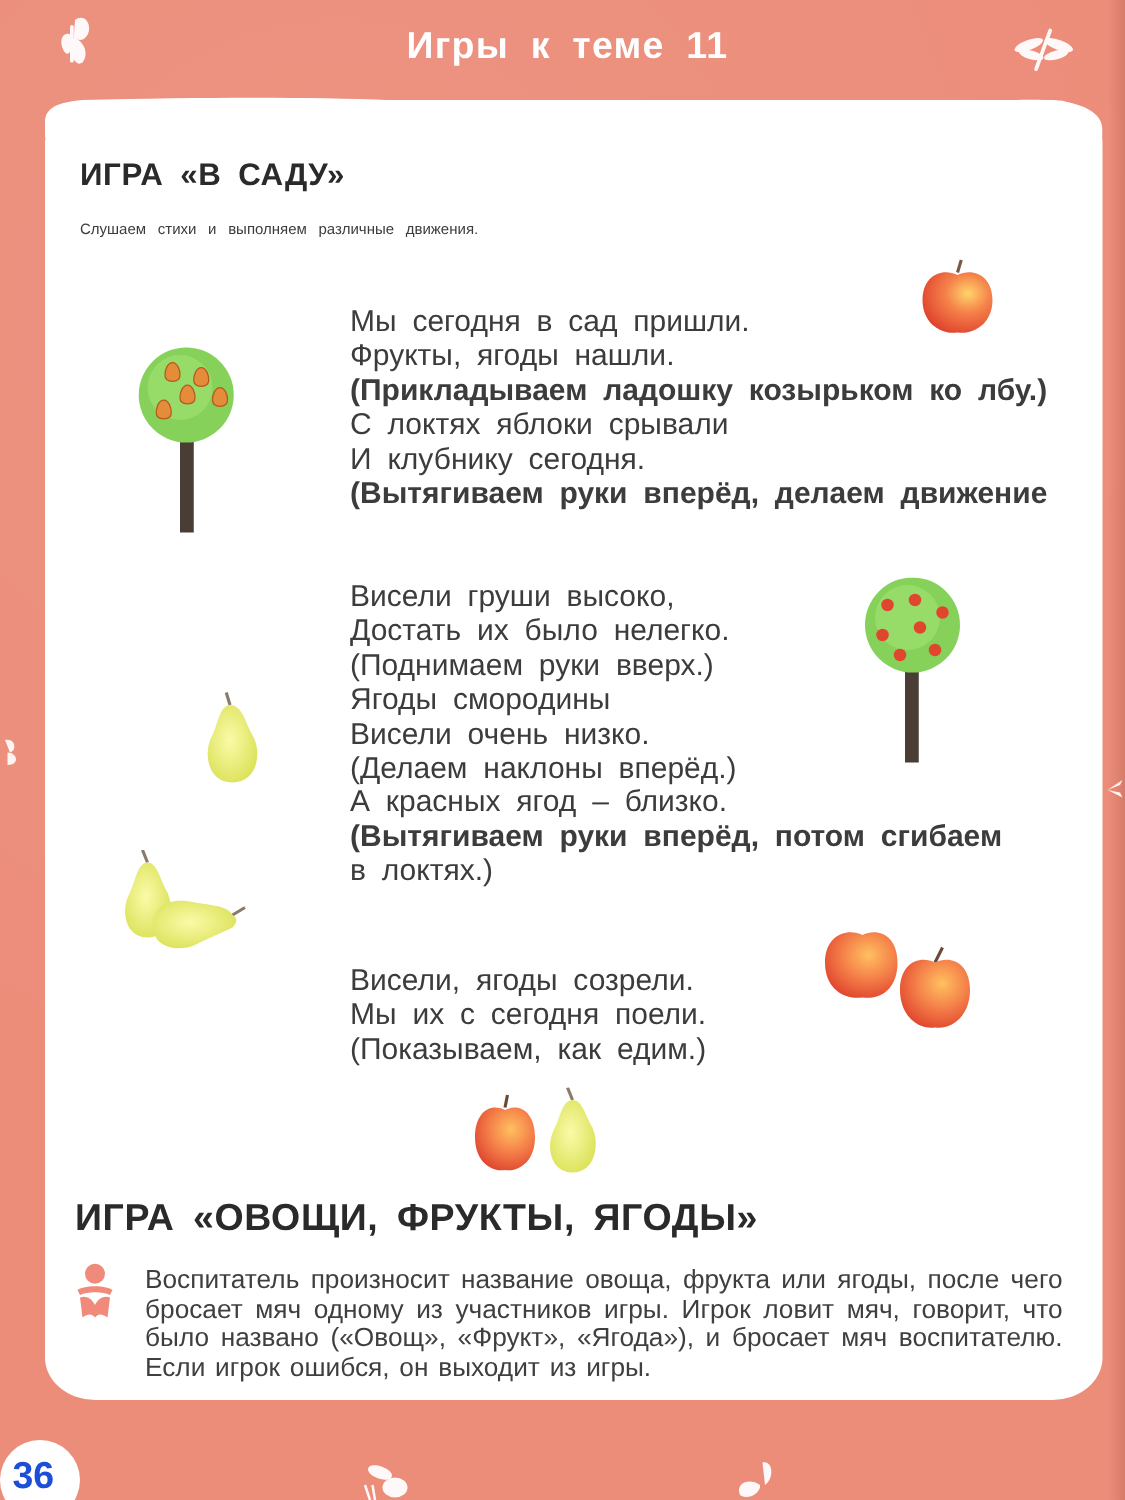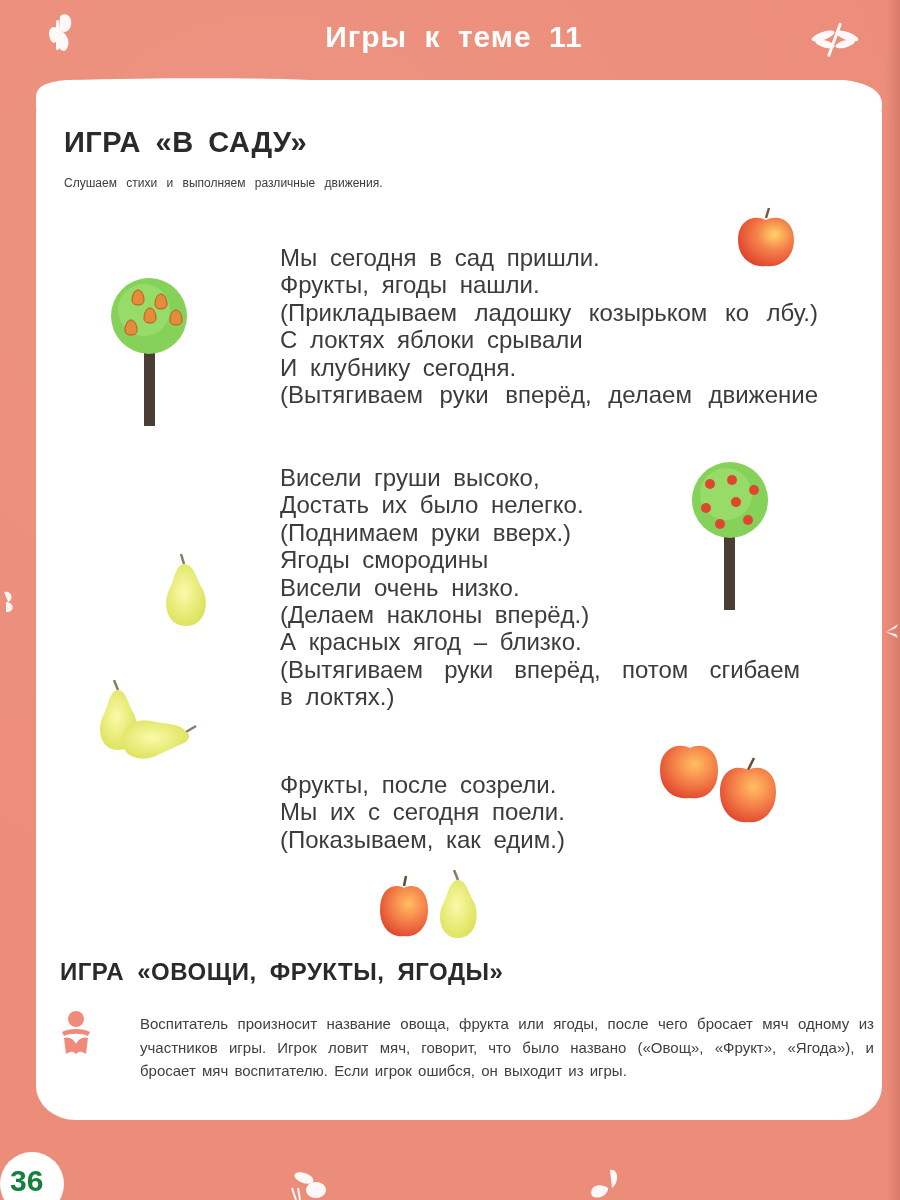--- a/index.html
+++ b/index.html
@@ -30,49 +30,48 @@
     border-radius: 40px 40px 40px 40px / 34px 34px 34px 34px;
   }
   .card-top-wave {
     position: absolute; left: 36px; top: 70px; width: 846px; height: 40px;
   }
   .section-title {
     position: absolute; font-weight: bold; color: #2a2a2a;
     font-family: "Liberation Sans", sans-serif; letter-spacing: 0.5px;
     word-spacing: 6px;
   }
-  .t1 { left: 64px; top: 126px; font-size: 29px; }
-  .t2 { left: 60px; top: 958px; font-size: 24px; }
+  .t1 { left: 64px; top: 126px; font-size: 25px; }
+  .t2 { left: 60px; top: 958px; font-size: 30px; }
   .intro {
     position: absolute; left: 64px; top: 176px; font-size: 12px; color: #3c3c3c;
     word-spacing: 6px;
   }
   .poem {
     position: absolute; left: 280px; font-size: 24px; color: #3c3c3c;
     line-height: 27.4px; word-spacing: 6px;
   }
   .poem .line { white-space: nowrap; }
-  .poem .line.justify { text-align: justify; text-align-last: justify; width: 538px; }
+  .poem .line.justify { text-align: justify; text-align-last: justify; width: 538px; font-weight: bold; }
   .s1 { top: 244px; }
   .s2 { top: 464px; }
   .s3 { top: 771px; }
   .desc {
     position: absolute; left: 116px; top: 1012px; width: 734px;
-    font-size: 15px; line-height: 23.5px; color: #3f3f3f; text-align: justify;
+    font-size: 21px; line-height: 23.5px; color: #3f3f3f; text-align: justify;
     word-spacing: 2px;
-    margin-left: 24px;
   }
   .desc-icon { position: absolute; left: 58px; top: 1010px; width: 36px; height: 48px; }
   .page-number {
     position: absolute; left: 0px; top: 1152px; width: 64px; height: 64px;
     border-radius: 50%; background: #ffffff;
   }
   .page-number span {
     position: absolute; left: 10px; top: 12px; font-size: 30px; font-weight: bold;
-    color: #15803d; font-family: "Liberation Sans", sans-serif;
+    color: #1d4ed8; font-family: "Liberation Sans", sans-serif;
   }
   .deco { position: absolute; }
 </style>
 </head>
 <body>
 
 <div class="page-bg"></div>
 <div class="right-strip"></div>
 
 <svg class="deco" style="left:22px;top:10px" width="70" height="46" viewBox="0 0 70 46">
@@ -131,21 +130,21 @@
   <div class="line">(Поднимаем руки вверх.)</div>
   <div class="line">Ягоды смородины</div>
   <div class="line">Висели очень низко.</div>
   <div class="line">(Делаем наклоны вперёд.)</div>
   <div class="line">А красных ягод – близко.</div>
   <div class="line justify" style="width:520px">(Вытягиваем руки вперёд, потом сгибаем</div>
   <div class="line">в локтях.)</div>
 </div>
 
 <div class="poem s3">
-  <div class="line">Фрукты, после созрели.</div>
+  <div class="line">Висели, ягоды созрели.</div>
   <div class="line">Мы их с сегодня поели.</div>
   <div class="line">(Показываем, как едим.)</div>
 </div>
 
 <svg class="deco" style="left:104px;top:276px" width="90" height="152" viewBox="0 0 90 152">
   <rect x="40" y="70" width="11" height="80" fill="#4a3d35"></rect>
   <path d="M44 78 L30 66 M47 78 L60 64" stroke="#4a3d35" stroke-width="3"></path>
   <circle cx="45" cy="40" r="38" fill="#86d15a"></circle>
   <circle cx="40" cy="34" r="26" fill="#9ee06e" opacity="0.7"></circle>
   <g fill="#e58c3a" stroke="#b55a1e" stroke-width="1">

